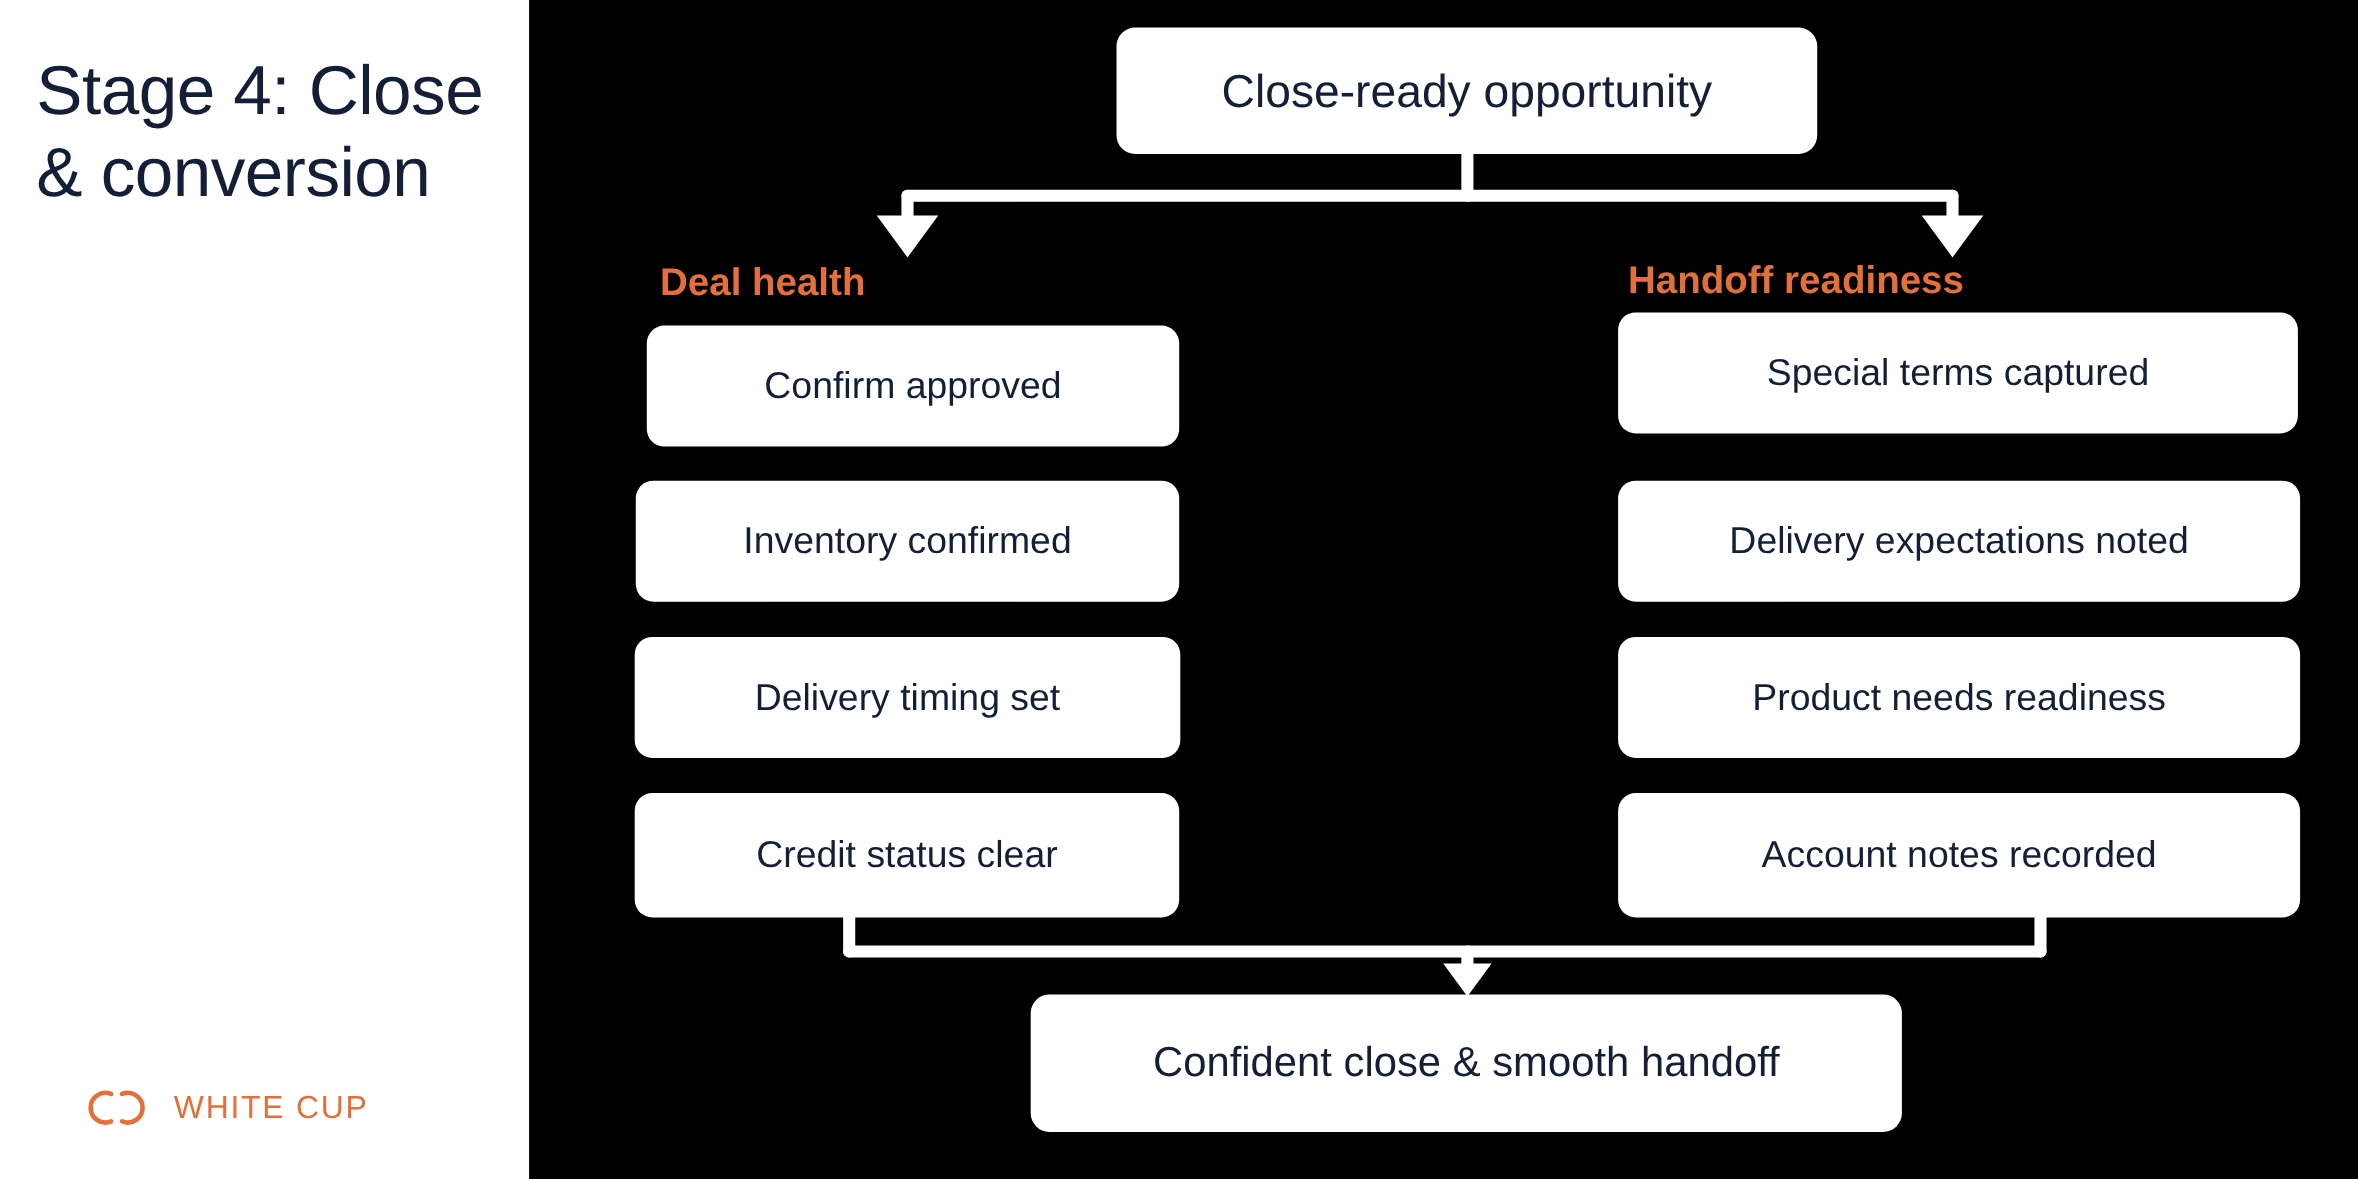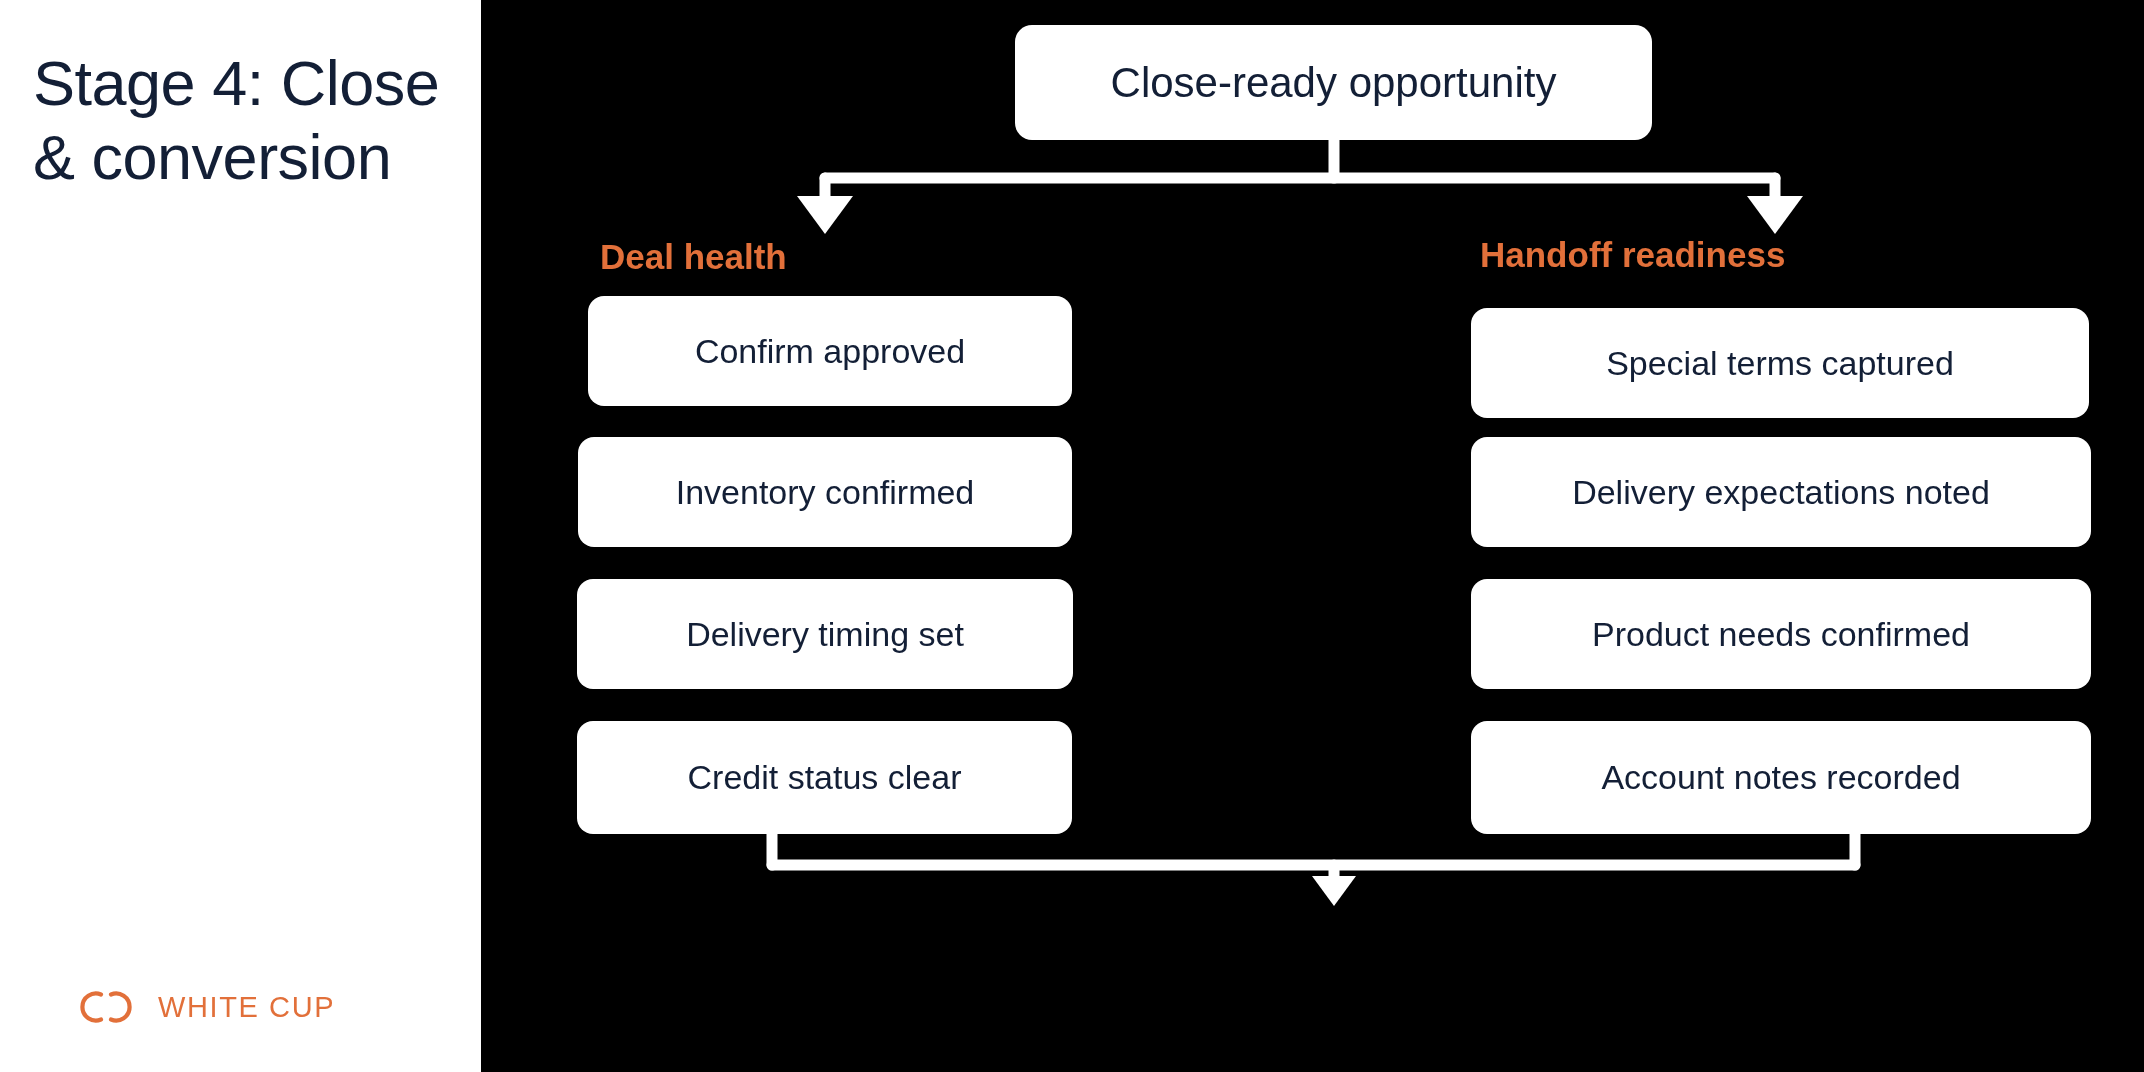--- a/index.html
+++ b/index.html
@@ -124,21 +124,21 @@
     border-radius: 17px;
   }
 
   
   .lc1 { left: 588px; top: 296px; width: 484px; height: 110px; }
   .lc2 { left: 578px; top: 437px; width: 494px; height: 110px; }
   .lc3 { left: 577px; top: 579px; width: 496px; height: 110px; }
   .lc4 { left: 577px; top: 721px; width: 495px; height: 113px; }
 
   
-  .rc1 { left: 1471px; top: 308px; width: 618px; height: 110px; }
+  .rc1 { left: 1471px; top: 284px; width: 618px; height: 110px; }
   .rc2 { left: 1471px; top: 437px; width: 620px; height: 110px; }
   .rc3 { left: 1471px; top: 579px; width: 620px; height: 110px; }
   .rc4 { left: 1471px; top: 721px; width: 620px; height: 113px; }
 
   
   .branch-label {
     position: absolute;
     color: #e2703a;
     font-size: 35px;
     font-weight: 700;
@@ -193,17 +193,18 @@
   <div class="branch-label branch-left">Deal health</div>
   <div class="branch-label branch-right">Handoff readiness</div>
 
   <div class="node node-leaf lc1">Confirm approved</div>
   <div class="node node-leaf lc2">Inventory confirmed</div>
   <div class="node node-leaf lc3">Delivery timing set</div>
   <div class="node node-leaf lc4">Credit status clear</div>
 
   <div class="node node-leaf rc1">Special terms captured</div>
   <div class="node node-leaf rc2">Delivery expectations noted</div>
-  <div class="node node-leaf rc3">Product needs confirmed</div>
+  <div class="node node-leaf rc3">Product needs readiness</div>
   <div class="node node-leaf rc4">Account notes recorded</div>
 
+  <div class="node node-terminal">Confident close &amp; smooth handoff</div>
 
 </div>
 
 </body></html>

